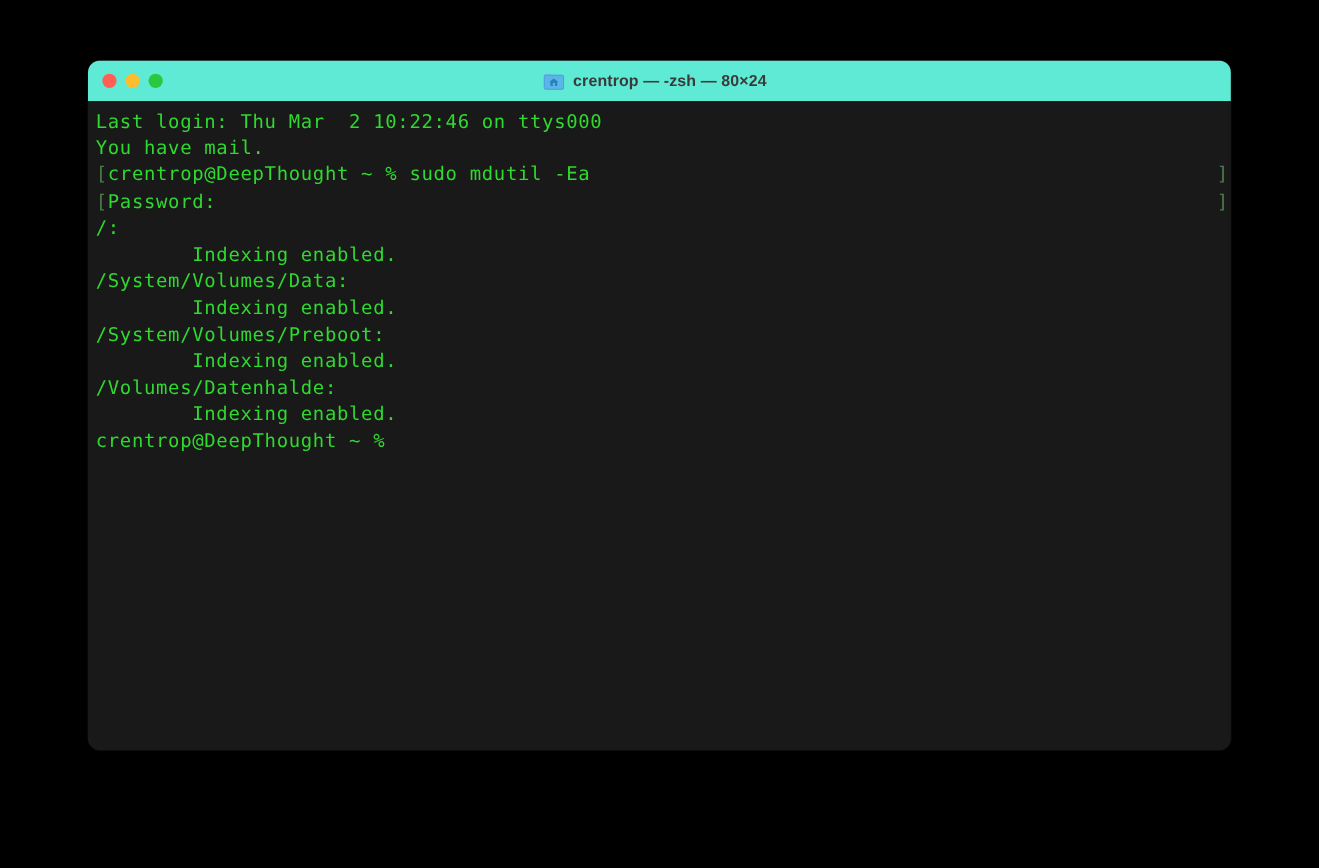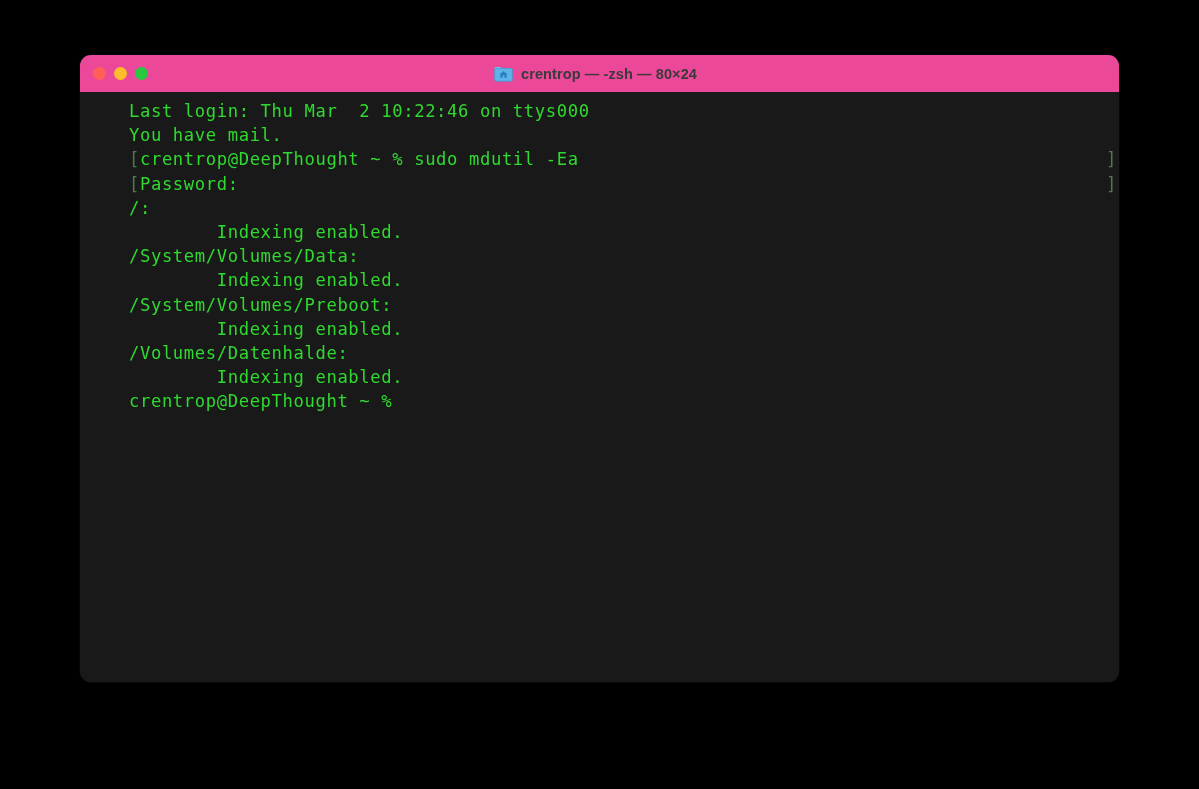--- a/index.html
+++ b/index.html
@@ -26,21 +26,21 @@
     border-radius: 11px;
     overflow: hidden;
     background: #191919;
     box-shadow: 0 0 0 0.5px rgba(255,255,255,0.06);
   }
 
   
   #title-bar {
     position: relative;
     height: 37px;
-    background: #ec4899;
+    background: #5eead4;
     display: flex;
     align-items: center;
     justify-content: center;
     user-select: none;
   }
   #traffic-lights {
     position: absolute;
     left: 13px;
     top: 0;
     height: 37px;
@@ -94,21 +94,20 @@
     line-height: 24.2px;
     color: #2fd92f;
     white-space: pre;
     padding-left: 7px;
     letter-spacing: 0.62px;
   }
   .term-line {
     position: relative;
     height: 24.2px;
     white-space: pre;
-    margin-left: 42px;
   }
   .mark {
     color: #4c7a4c;
   }
   .line-end-mark {
     position: absolute;
     right: 2px;
     top: 0;
     color: #4c7a4c;
   }

